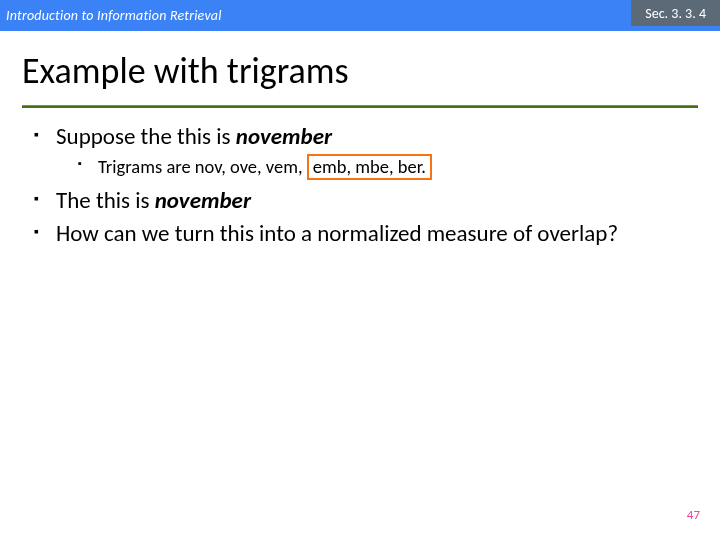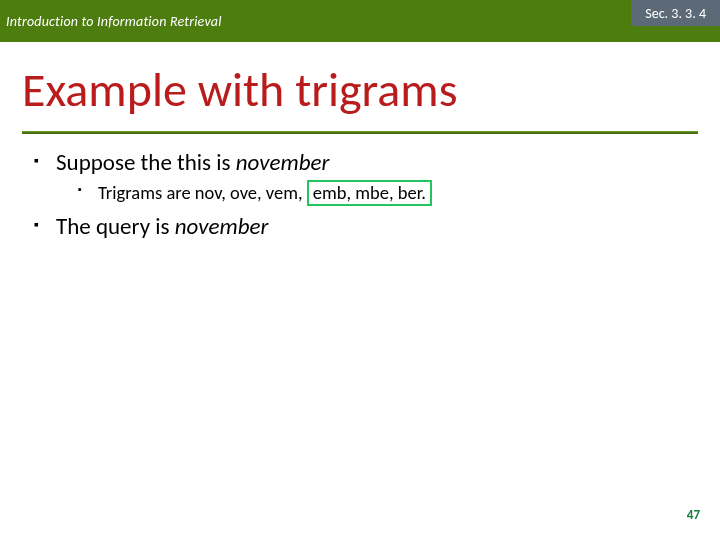--- a/index.html
+++ b/index.html
@@ -1,32 +1,32 @@
 <!DOCTYPE html>
 <html><head>
 <meta charset="utf-8">
 <style>
   * { box-sizing: border-box; margin: 0; padding: 0; }
   html, body { width: 720px; height: 540px; font-family: Calibri, "Segoe UI", Arial, sans-serif; background: #fff; color: #000; }
   .slide { position: relative; width: 720px; height: 540px; }
-  .topbar { position: relative; height: 42px; background: #4d7c0f; color: #fff; display: flex; align-items: center; }
+  .topbar { position: relative; height: 31px; background: #3b82f6; color: #fff; display: flex; align-items: center; }
   .topbar .left { font-style: italic; font-size: 14px; padding-left: 6px; letter-spacing: 0.2px; }
   .topbar .right { position: absolute; right: 0; top: 0; height: 26px; background: #5c6a78; padding: 0 14px; display: flex; align-items: center; font-size: 14px; }
-  .title { font-size: 48px; font-weight: 400; color: #b91c1c; padding: 18px 18px 10px 22px; }
+  .title { font-size: 36px; font-weight: 400; color: #000000; padding: 18px 18px 10px 22px; }
   .rule { height: 3px; margin: 2px 22px 14px 22px; background: linear-gradient(#6aa028, #6aa028); border-top: 1px solid #6aa028; border-bottom: 2px solid #497017; }
   .content { padding: 0 24px 0 34px; font-size: 23px; line-height: 1.28; }
   ul.l1 { list-style: none; }
   ul.l1 > li { position: relative; padding-left: 22px; margin-bottom: 4px; }
   ul.l1 > li::before { content: "\25AA"; position: absolute; left: 0; top: 4px; font-size: 14px; color: #000; }
   ul.l2 { list-style: none; margin: 3px 0 6px 0; }
   ul.l2 > li { position: relative; padding-left: 20px; margin-left: 22px; font-size: 18.5px; }
   ul.l2 > li::before { content: "\25AA"; position: absolute; left: 0; top: 3px; font-size: 11px; color: #000; }
-  .bi { font-weight: 400; font-style: italic; }
-  .boxed { display: inline-block; border: 2px solid #22c55e; padding: 0 4px; line-height: 1.15; }
-  .pagenum { position: absolute; right: 20px; bottom: 18px; font-size: 13px; color: #15803d; font-weight: bold; }
+  .bi { font-weight: 700; font-style: italic; }
+  .boxed { display: inline-block; border: 2px solid #f97316; padding: 0 4px; line-height: 1.15; }
+  .pagenum { position: absolute; right: 20px; bottom: 18px; font-size: 13px; color: #ec4899; }
 </style>
 </head>
 <body>
 
 <div class="slide">
 
   <div class="topbar">
     <div class="left">Introduction to Information Retrieval</div>
     <div class="right">Sec. 3. 3. 4</div>
   </div>
@@ -38,19 +38,20 @@
     <ul class="l1">
       <li>
         <span>Suppose the this is </span><span class="bi">november</span>
         <ul class="l2">
           <li>
             <span>Trigrams are </span><span>nov, ove, vem, </span><span class="boxed">emb, mbe, ber.</span>
           </li>
         </ul>
       </li>
       <li>
-        <span>The query is </span><span class="bi">november</span>
+        <span>The this is </span><span class="bi">november</span>
       </li>
+      <li>How can we turn this into a normalized measure of overlap?</li>
     </ul>
   </div>
 
   <div class="pagenum">47</div>
 </div>
 
 </body></html>

